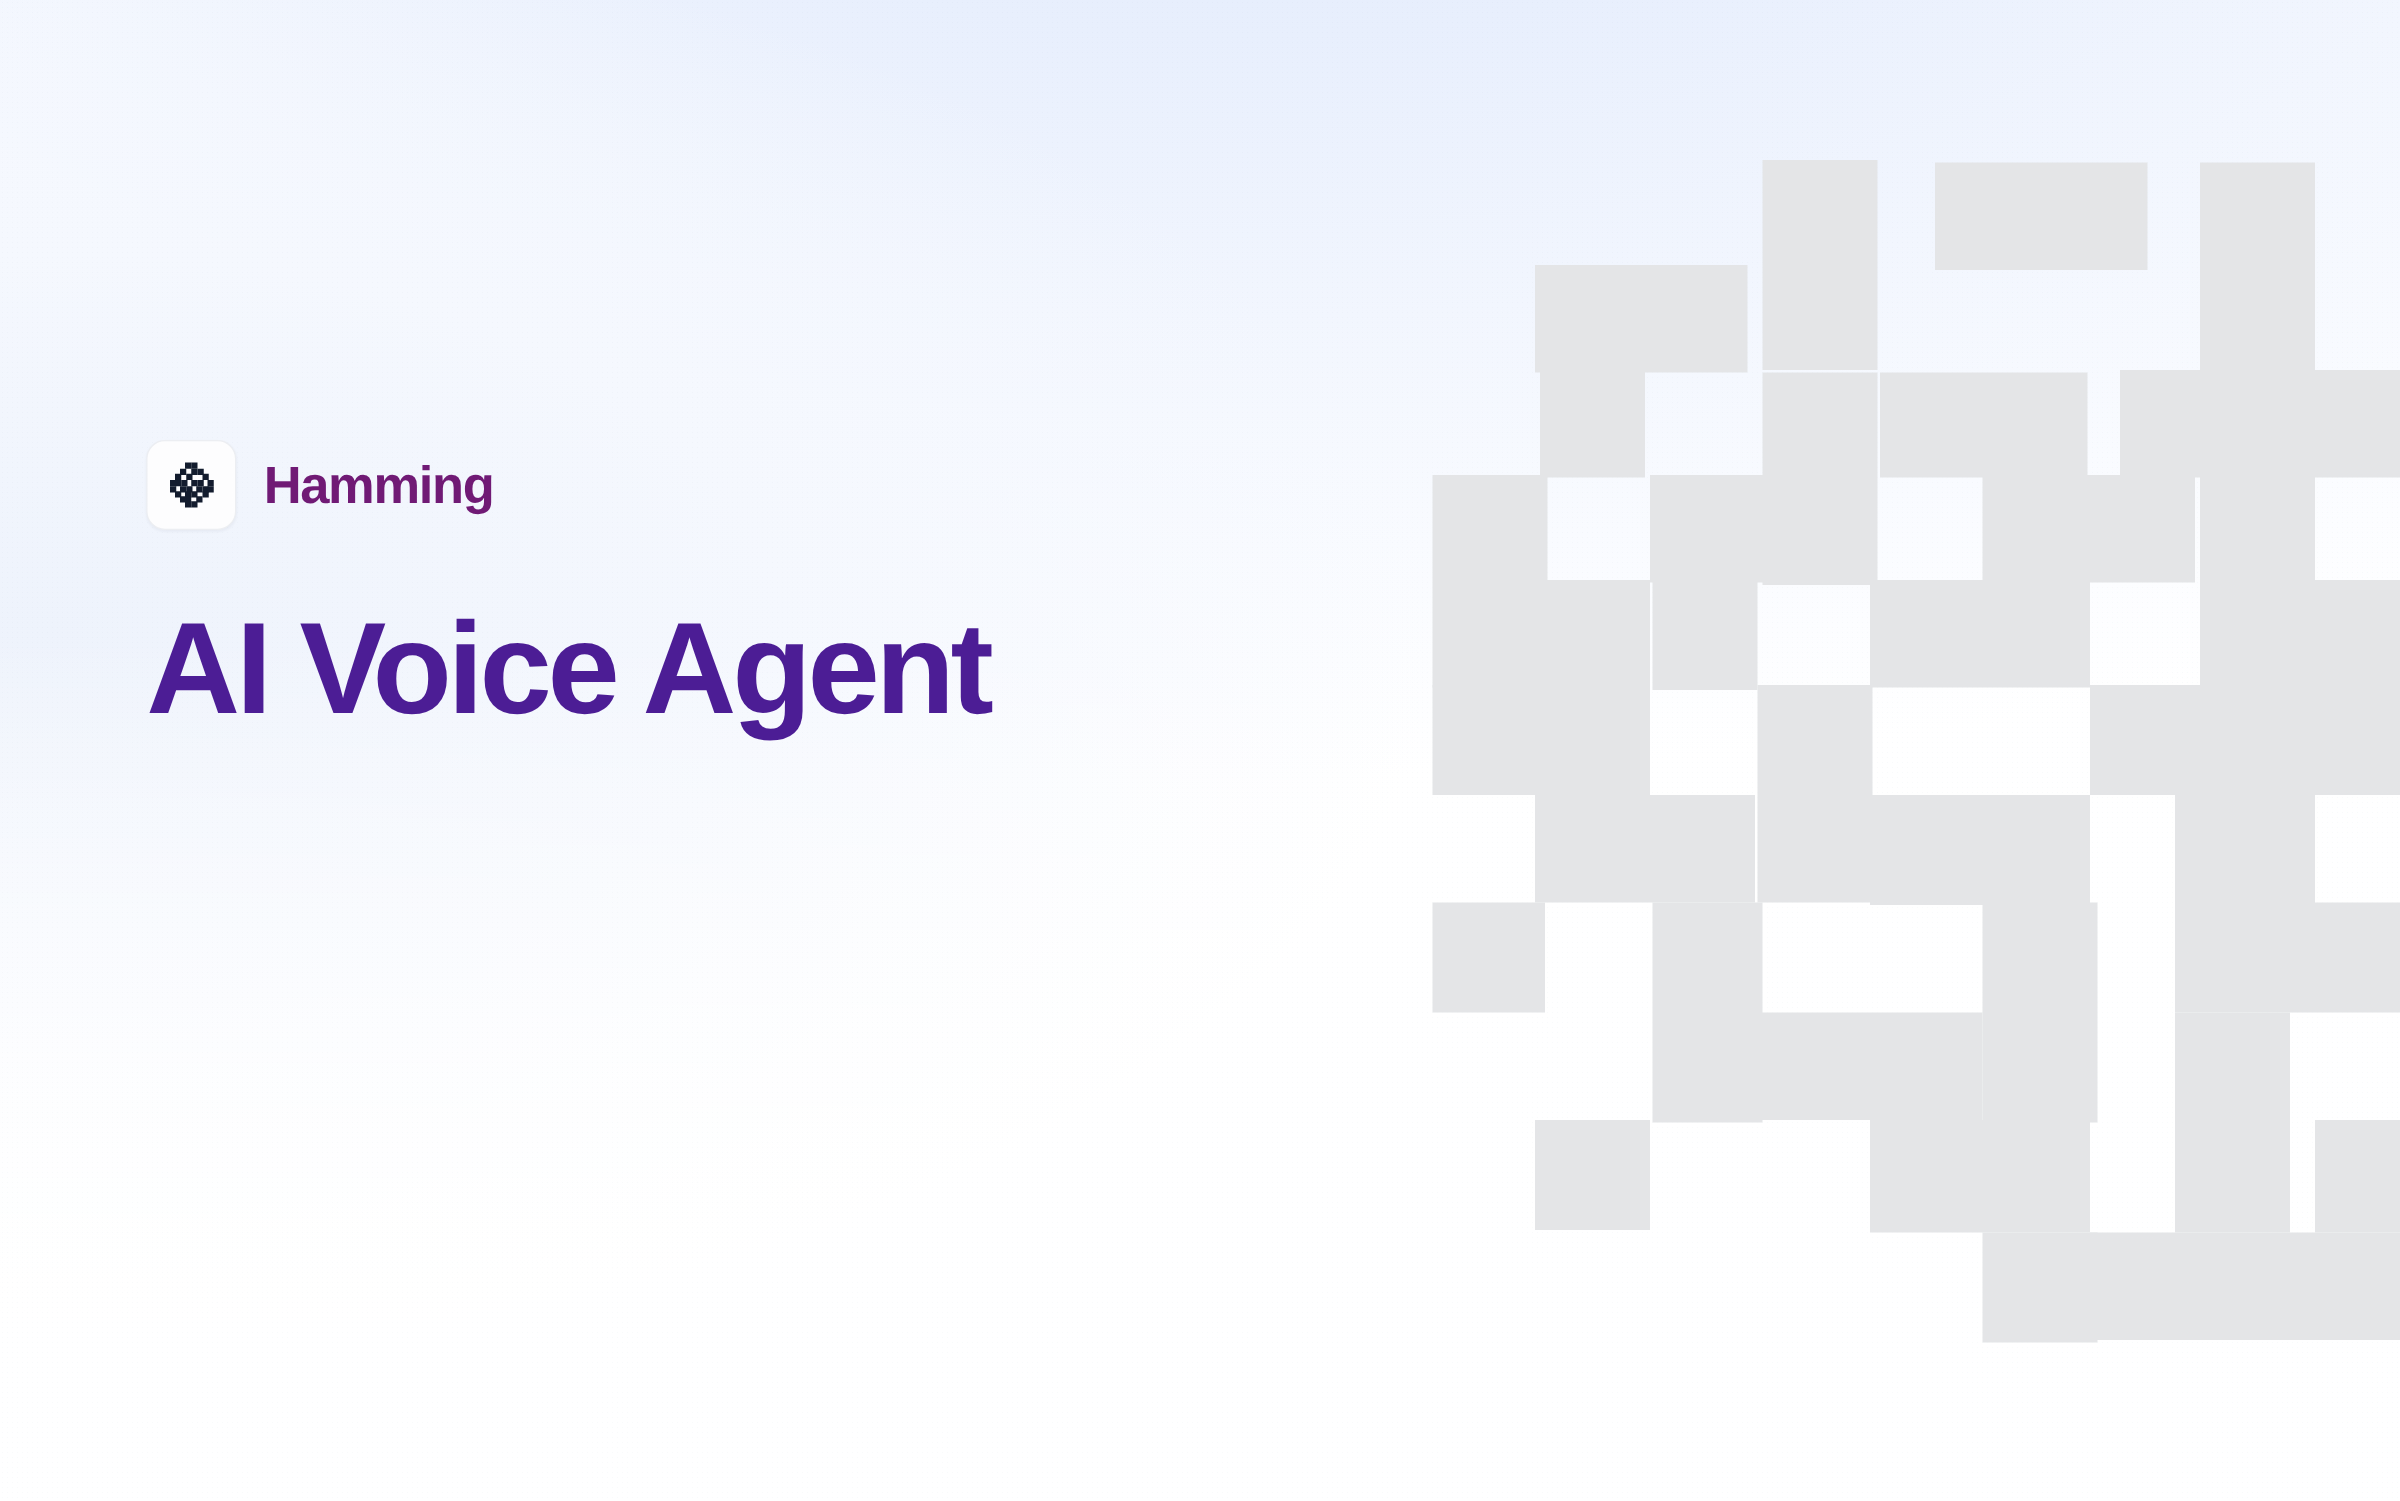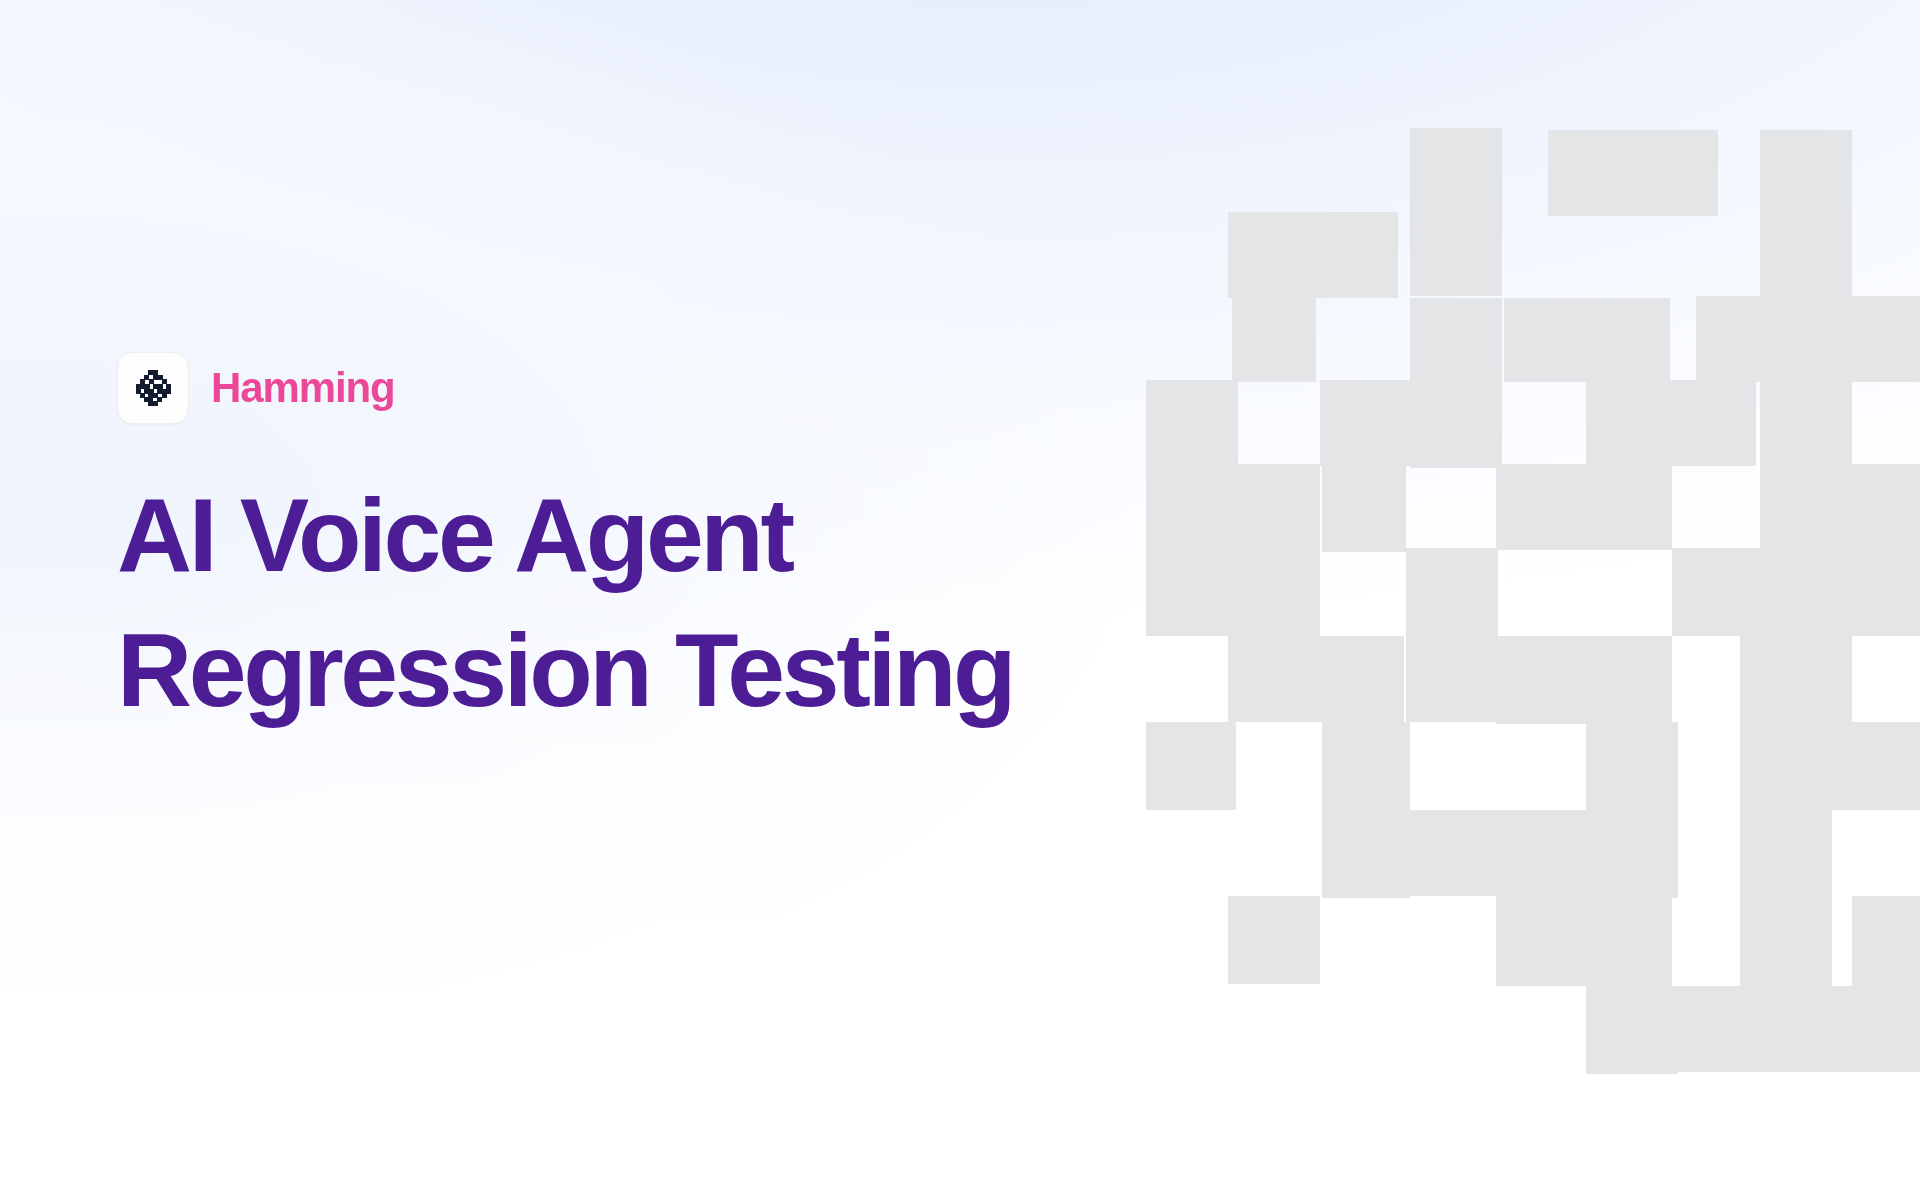--- a/index.html
+++ b/index.html
@@ -96,21 +96,21 @@
     display:flex;
     align-items:center;
     justify-content:center;
     flex:0 0 auto;
   }
   .brand-badge svg { display:block; }
   .brand-name {
     font-size:42px;
     font-weight:700;
     letter-spacing:-1.1px;
-    color:#ec4899;
+    color:#701a75;
     line-height:1;
     white-space:nowrap;
   }
 
   
   .headline {
     font-size:104px;
     font-weight:700;
     letter-spacing:-3.4px;
     line-height:1.30;
@@ -218,17 +218,16 @@
             <rect x="17" y="35" width="5" height="5"></rect>
             <rect x="22" y="35" width="5" height="5"></rect>
           </g>
         </svg>
       </div>
       <div class="brand-name">Hamming</div>
     </div>
 
     <h1 class="headline">
       <span class="ln">AI Voice Agent</span>
-      <span class="ln">Regression Testing</span>
     </h1>
 
   </div>
 </div>
 
 </body></html>

